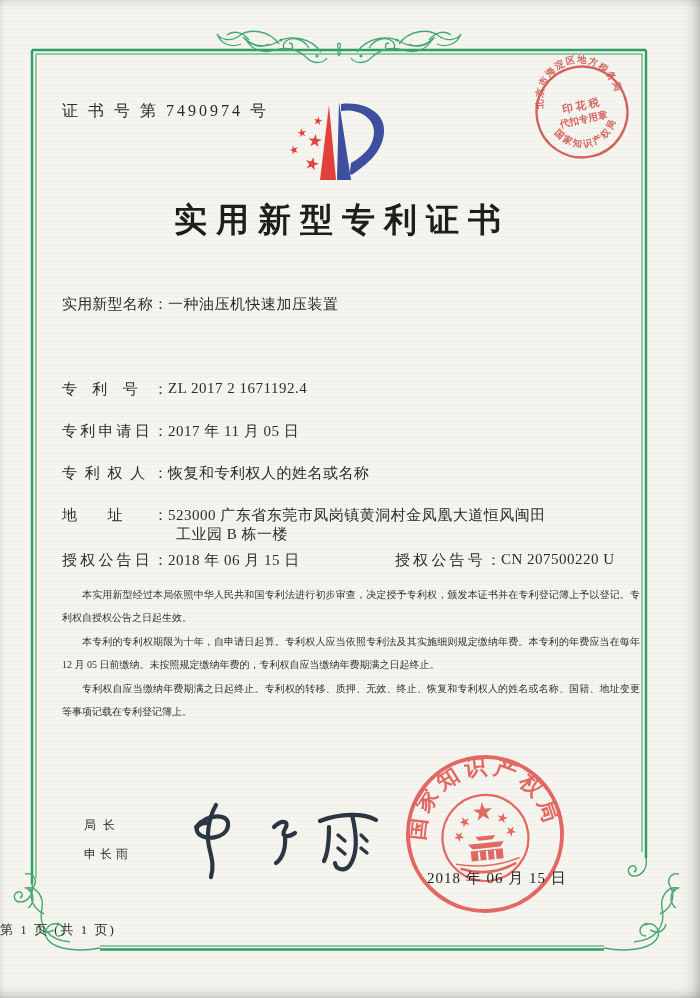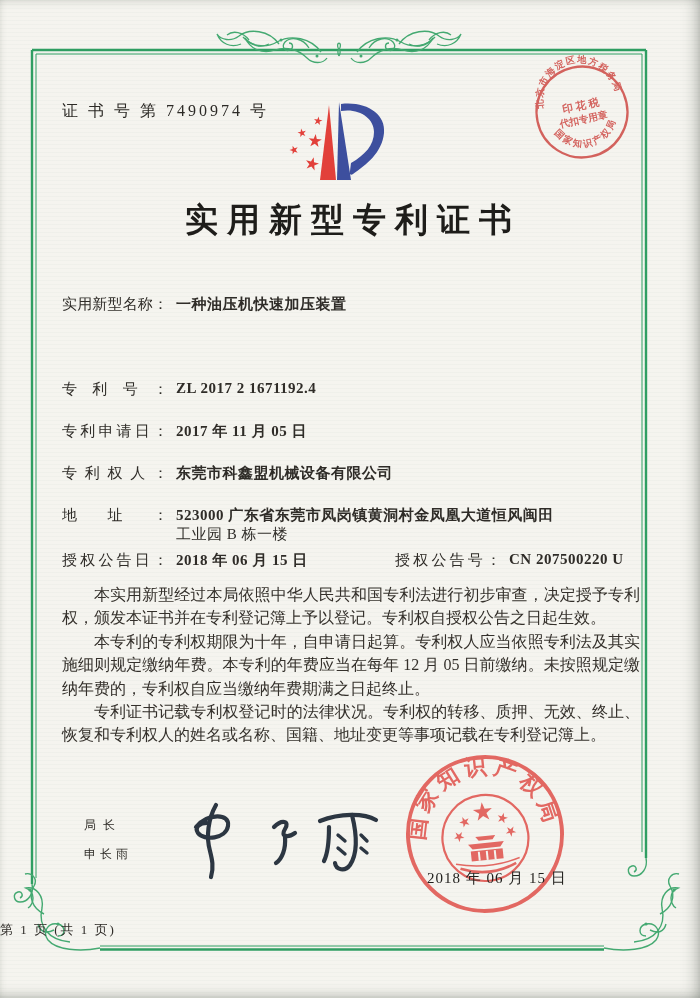--- a/index.html
+++ b/index.html
@@ -9,28 +9,28 @@
         background-image:repeating-linear-gradient(180deg, rgba(110,150,130,.045) 0 1px, rgba(0,0,0,0) 1px 4px);}
   .shade{position:absolute;inset:0;pointer-events:none;z-index:40;
          box-shadow:inset -12px 0 16px -10px rgba(70,80,70,.45),
                     inset 0 -10px 14px -10px rgba(70,80,70,.40),
                     inset 6px 0 10px -8px rgba(70,80,70,.18),
                     inset 0 8px 12px -10px rgba(70,80,70,.22);}
   svg{display:block;}
   .abs{position:absolute;}
   .certno{left:62px;top:101px;font-size:16px;letter-spacing:3px;color:#2c2a26;}
   .title{left:0;top:198px;width:678px;text-align:center;font-size:33px;font-weight:700;
-         letter-spacing:9px;padding-left:14px;color:#1e1d1a;}
+         letter-spacing:9px;padding-left:3px;color:#1e1d1a;}
   .frow{left:62px;right:34px;font-size:15px;color:#2f2c28;}
   .flabel{display:inline-block;width:106px;text-align:justify;text-align-last:justify;
           text-justify:inter-character;vertical-align:top;}
-  .fvalue{margin-left:8px;letter-spacing:.5px;font-weight:bold;}
+  .fvalue{letter-spacing:.5px;}
   .addr2{margin-left:114px;letter-spacing:.5px;}
   .pair2{position:absolute;left:333px;top:0;white-space:nowrap;}
-  .paras{left:62px;top:583px;width:578px;font-size:16px;line-height:23.4px;
+  .paras{left:62px;top:583px;width:578px;font-size:10px;line-height:23.4px;
          text-align:justify;color:#34302b;}
   .paras p{margin:0;text-indent:2em;}
   .officer-title{left:84px;top:817px;font-size:12px;letter-spacing:7px;}
   .officer-name{left:84px;top:846px;font-size:12px;letter-spacing:4px;}
   .seal-date{left:427px;top:869px;font-size:15px;letter-spacing:1px;color:#1f1e1b;z-index:30;}
   .footer{left:0;top:921px;width:650px;text-align:left;font-size:13px;letter-spacing:2px;color:#2f2c28;}
   .stamp-wrap{left:524px;top:54px;width:116px;height:116px;transform:rotate(-12deg);opacity:.88;}
   .seal-wrap{left:399px;top:748px;width:172px;height:172px;transform:rotate(-6deg);opacity:.93;z-index:20;}
   .sig-wrap{left:182px;top:793px;width:210px;height:92px;z-index:10;}
   .logo-wrap{left:270px;top:95px;width:140px;height:100px;}
@@ -140,37 +140,37 @@
   <div class="abs frow" style="top:295px">
     <span class="flabel">实用新型名称：</span><span class="fvalue">一种油压机快速加压装置</span>
   </div>
   <div class="abs frow" style="top:380px">
     <span class="flabel">专利号：</span><span class="fvalue">ZL 2017 2 1671192.4</span>
   </div>
   <div class="abs frow" style="top:422px">
     <span class="flabel">专利申请日：</span><span class="fvalue">2017 年 11 月 05 日</span>
   </div>
   <div class="abs frow" style="top:464px">
-    <span class="flabel">专利权人：</span><span class="fvalue">东莞市科鑫盟机械设备有限公司</span>
+    <span class="flabel">专利权人：</span><span class="fvalue">恢复和专利权人的姓名或名称</span>
   </div>
   <div class="abs frow" style="top:506px">
     <span class="flabel">地址：</span><span class="fvalue">523000 广东省东莞市凤岗镇黄洞村金凤凰大道恒风闽田</span>
     <div class="addr2">工业园 B 栋一楼</div>
   </div>
   <div class="abs frow" style="top:551px">
     <span class="flabel">授权公告日：</span><span class="fvalue">2018 年 06 月 15 日</span>
     <span class="pair2">
       <span class="flabel">授权公告号：</span><span class="fvalue">CN 207500220 U</span>
     </span>
   </div>
 
   <div class="abs paras">
     <p>本实用新型经过本局依照中华人民共和国专利法进行初步审查，决定授予专利权，颁发本证书并在专利登记簿上予以登记。专利权自授权公告之日起生效。</p>
     <p>本专利的专利权期限为十年，自申请日起算。专利权人应当依照专利法及其实施细则规定缴纳年费。本专利的年费应当在每年 12 月 05 日前缴纳。未按照规定缴纳年费的，专利权自应当缴纳年费期满之日起终止。</p>
-    <p>专利证书记载专利权登记时的法律状况。专利权的转移、质押、无效、终止、恢复和专利权人的姓名或名称、国籍、地址变更等事项记载在专利登记簿上。</p>
+    <p>专利权自应当缴纳年费期满之日起终止。专利权的转移、质押、无效、终止、恢复和专利权人的姓名或名称、国籍、地址变更等事项记载在专利登记簿上。</p>
   </div>
 
   <div class="abs officer-title">局长</div>
   <div class="abs officer-name">申长雨</div>
 
   <div class="abs sig-wrap">
     <svg viewBox="0 0 210 92" width="210" height="92" fill="none" stroke="#2c3642" stroke-width="4.2" stroke-linecap="round">
       <path d="M34,12 C26,26 24,44 28,58 C30,66 32,74 29,84"></path>
       <path d="M14,34 C26,20 48,20 46,33 C44,46 22,48 16,40 C12,34 18,30 25,30"></path>
       <path d="M92,34 C100,26 108,28 103,36 C98,44 106,45 113,40"></path>

